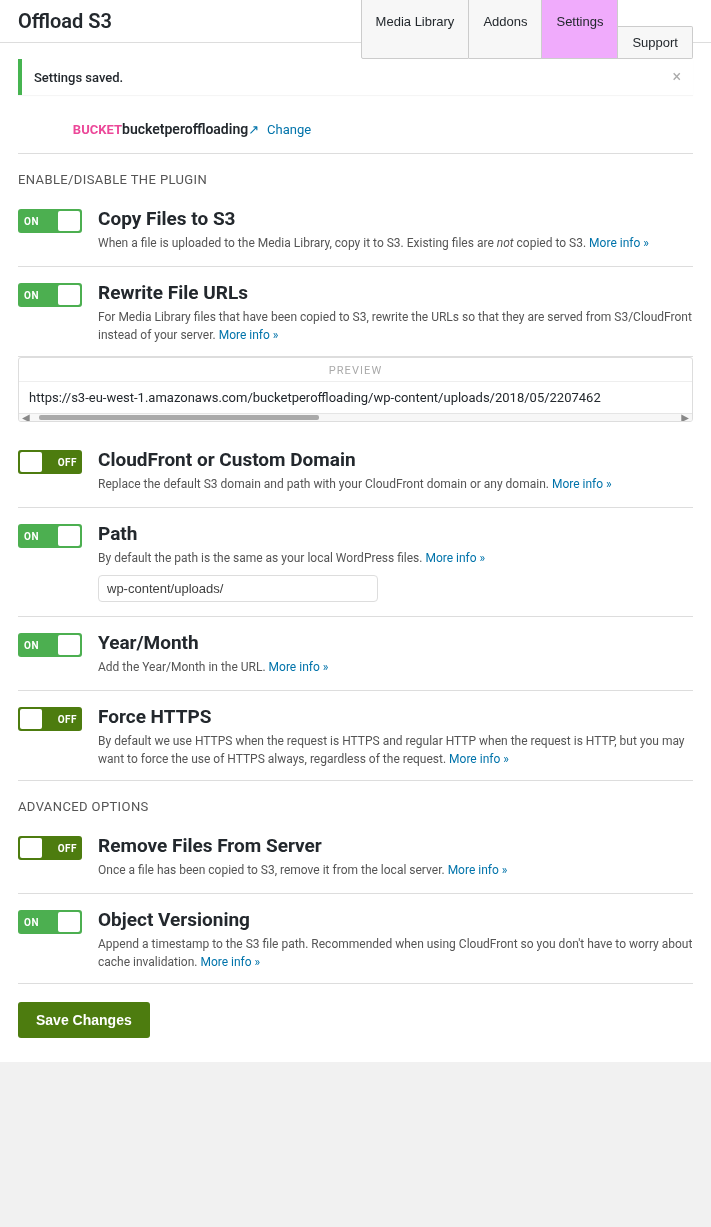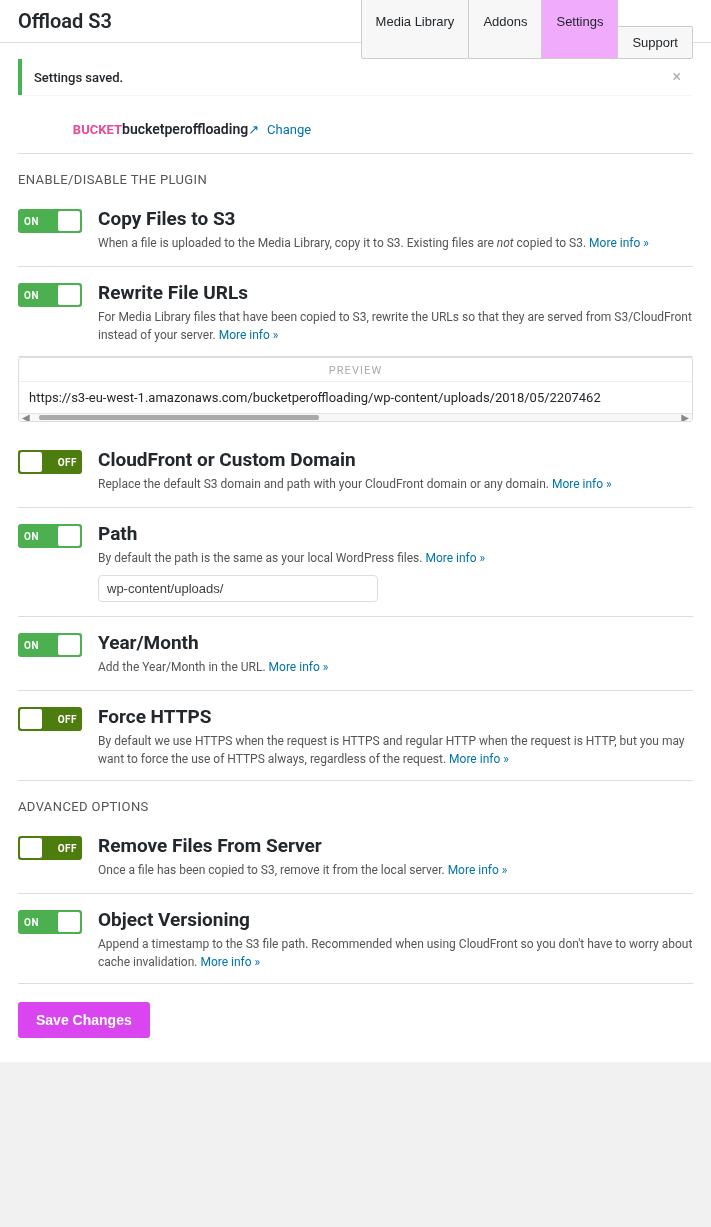--- a/index.html
+++ b/index.html
@@ -251,21 +251,21 @@
       padding: 5px 8px;
       border: 1px solid #ddd;
       border-radius: 4px;
       font-size: 13px;
       width: 280px;
       color: #404040;
     }
 
     
     .save-button {
-      background: #d946ef;
+      background: #4d7c0f;
       color: #fff;
       border: none;
       padding: 10px 18px;
       font-size: 14px;
       font-weight: 600;
       border-radius: 3px;
       cursor: pointer;
       margin-top: 18px;
       margin-bottom: 8px;
     }

